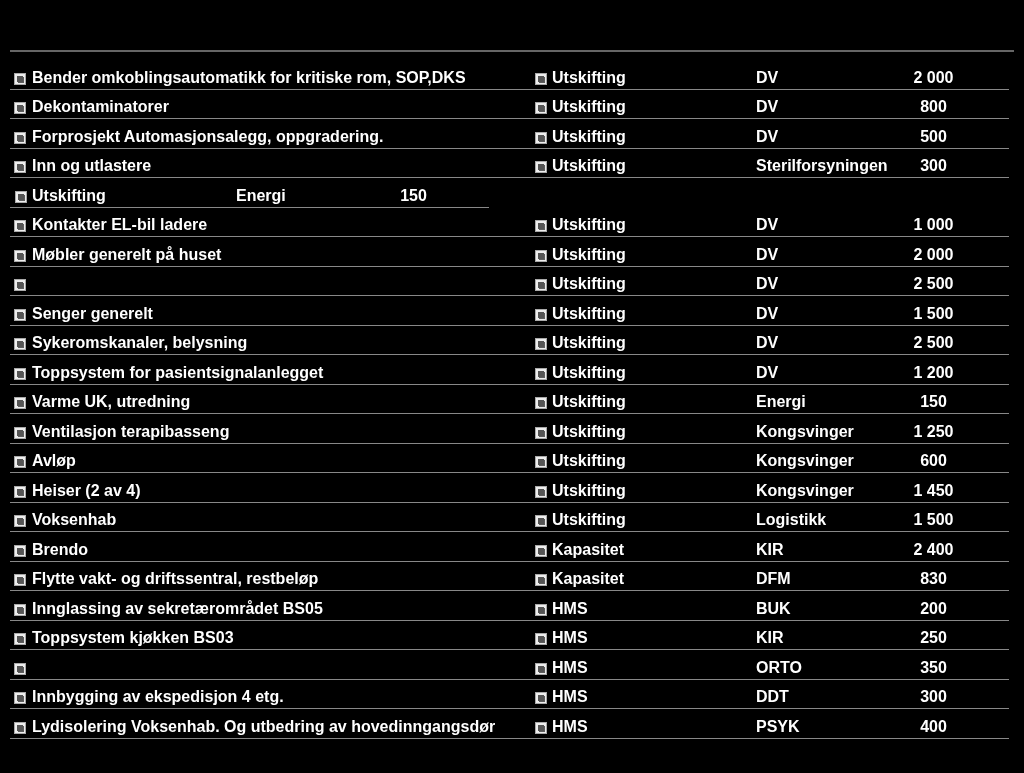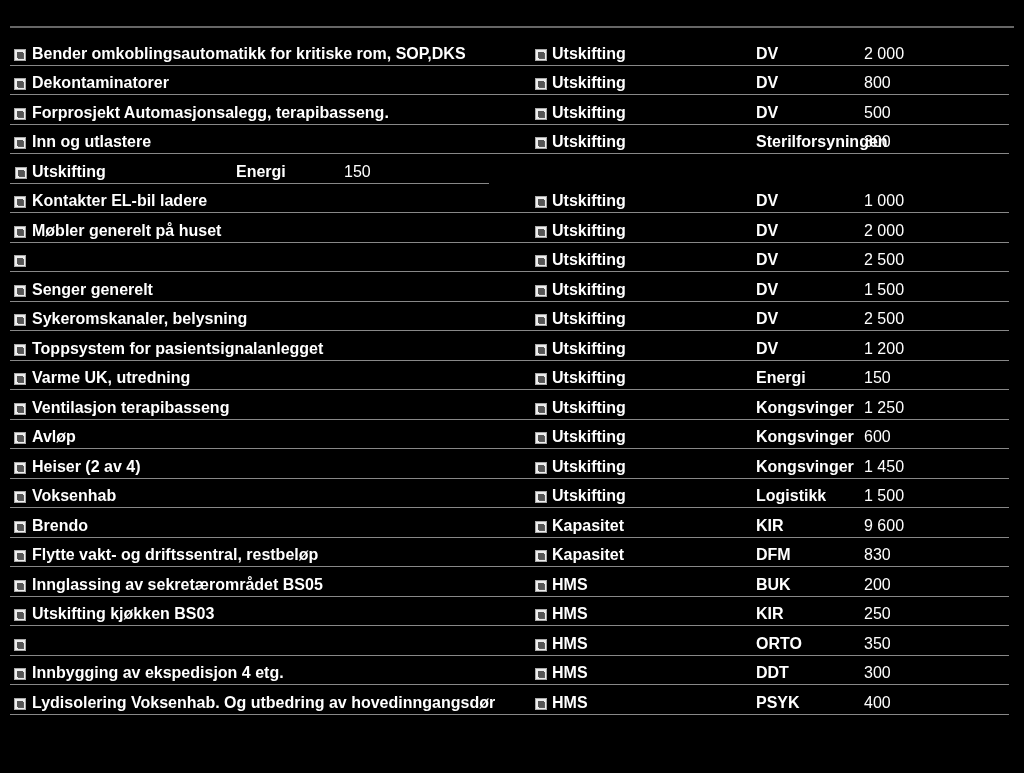--- a/index.html
+++ b/index.html
@@ -6,21 +6,21 @@
     body {
       width: 1024px;
       height: 773px;
       background: #000;
       font-family: "Trebuchet MS", Verdana, Arial, sans-serif;
       font-size: 16px;
       font-weight: bold;
       color: #fff;
       overflow: hidden;
     }
-    .wrap { padding: 18px 10px 10px 10px; }
+    .wrap { padding: 18px 10px 10px 10px; margin-top: 24px; }
     .header-row {
       display: flex;
       border-bottom: 2px solid #666;
       height: 10px;
       margin-bottom: 8px;
     }
     .row {
       display: flex;
       align-items: flex-end;
       height: 29.5px;
@@ -30,21 +30,21 @@
       align-items: flex-end;
       border-bottom: 1px solid #888;
       height: 100%;
       padding-bottom: 0;
       line-height: 22px;
     }
     .col-name  { width: 520px; padding-left: 4px; }
     .col-icon  { width: 22px; justify-content: center; }
     .col-cat   { width: 132px; }
     .col-dept  { width: 180px; padding-left: 72px; font-weight: 700; }
-    .col-num   { width: 145px; justify-content: flex-start; padding-right: 6px; font-weight: 400; }
+    .col-num   { width: 145px; justify-content: center; padding-right: 6px; font-weight: 700; }
     .bullet-icon {
       display: inline-block;
       width: 12px;
       height: 12px;
       margin-right: 6px;
       margin-bottom: 4px;
       position: relative;
       flex-shrink: 0;
     }
     .bullet-icon::before {
@@ -101,21 +101,21 @@
         <div class="cell col-dept">
           <span>DV</span>
         </div>
         <div class="cell col-num">
           <span>800</span>
         </div>
       </div>
       <div class="row">
         <div class="cell col-name">
           <span class="bullet-icon"></span>
-          <span>Forprosjekt Automasjonsalegg, terapibasseng.</span>
+          <span>Forprosjekt Automasjonsalegg, oppgradering.</span>
         </div>
         <div class="cell col-icon">
           <span class="bullet-icon" style="margin-right: 0px;"></span>
         </div>
         <div class="cell col-cat">
           <span>Utskifting</span>
         </div>
         <div class="cell col-dept">
           <span>DV</span>
         </div>
@@ -360,21 +360,21 @@
         <div class="cell col-icon">
           <span class="bullet-icon" style="margin-right: 0px;"></span>
         </div>
         <div class="cell col-cat">
           <span>Kapasitet</span>
         </div>
         <div class="cell col-dept">
           <span>KIR</span>
         </div>
         <div class="cell col-num">
-          <span>9 600</span>
+          <span>2 400</span>
         </div>
       </div>
       <div class="row">
         <div class="cell col-name">
           <span class="bullet-icon"></span>
           <span>Flytte vakt- og driftssentral, restbeløp</span>
         </div>
         <div class="cell col-icon">
           <span class="bullet-icon" style="margin-right: 0px;"></span>
         </div>
@@ -402,21 +402,21 @@
         <div class="cell col-dept">
           <span>BUK</span>
         </div>
         <div class="cell col-num">
           <span>200</span>
         </div>
       </div>
       <div class="row">
         <div class="cell col-name">
           <span class="bullet-icon"></span>
-          <span>Utskifting kjøkken BS03</span>
+          <span>Toppsystem kjøkken BS03</span>
         </div>
         <div class="cell col-icon">
           <span class="bullet-icon" style="margin-right: 0px;"></span>
         </div>
         <div class="cell col-cat">
           <span>HMS</span>
         </div>
         <div class="cell col-dept">
           <span>KIR</span>
         </div>

